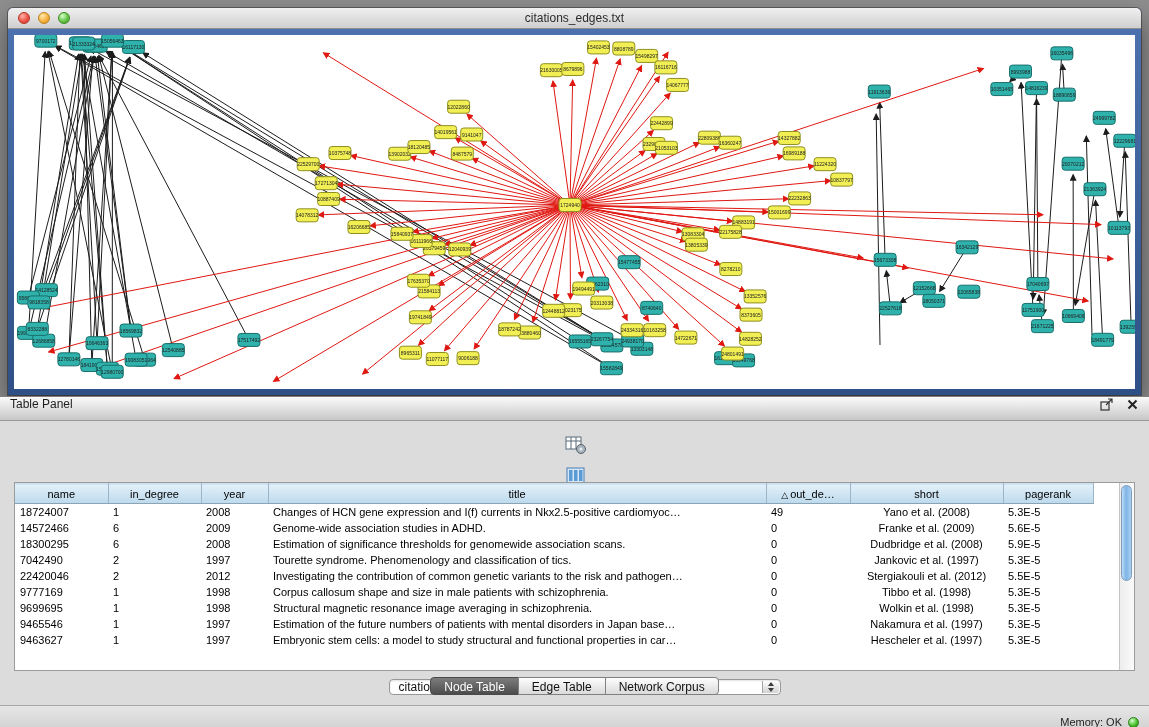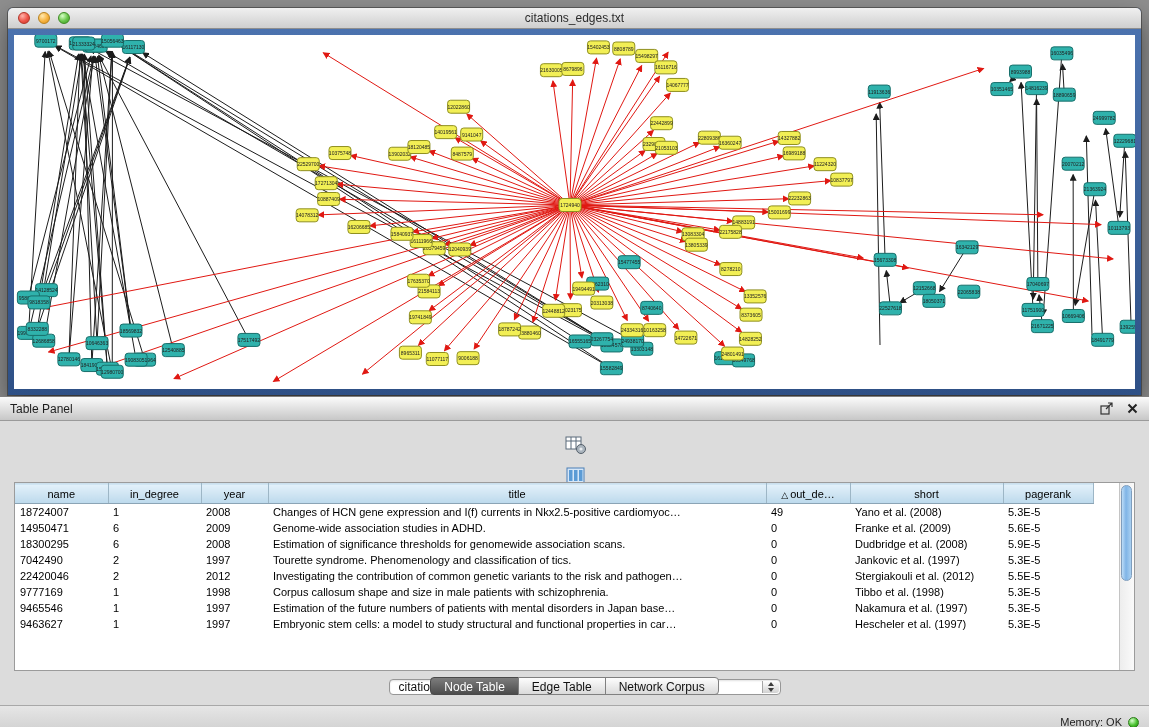--- a/index.html
+++ b/index.html
@@ -35,21 +35,21 @@
     background:linear-gradient(180deg,#4b72ae,#2e5086);
     padding:6px;
   }
   .canvas-frame svg { width:100%; height:100%; display:block; background:#ffffff; }
 
   
   .panel-header {
     position:absolute; top:396px; left:0; width:1149px; height:25px;
     background:linear-gradient(#fbfbfb,#c7c7c7);
     border-top:1px solid #7e7e7e; border-bottom:1px solid #9a9a9a;
-    display:flex; align-items:center; padding:0 10px;
+    display:flex; align-items:flex-start; padding:0 10px;
     font-size:12px; color:#1d1d1d;
   }
   .panel-actions { margin-left:auto; display:flex; align-items:center; gap:12px; }
   .panel-actions .hbtn { width:14px; height:14px; display:flex; align-items:center; justify-content:center; cursor:default; }
 
   
   .panel-body {
     position:absolute; top:421px; left:0; width:1149px; height:284px;
     background:#dcdcdc;
   }
@@ -83,21 +83,21 @@
     height:20px; font-weight:normal; font-size:11px; color:#000; text-align:center;
     background:linear-gradient(#e3f1fa,#bcd9ec);
     border-right:1px solid #9db6c6; border-bottom:1px solid #8ba4b5; border-top:1px solid #cbdfec;
     overflow:hidden; white-space:nowrap; padding:0 3px;
   }
   th.filler { border-right:none; }
   td {
     height:16px; font-size:11px; color:#000; padding:0 5px; line-height:16px;
     white-space:nowrap; overflow:hidden;
   }
-  td.center { text-align:left; }
+  td.center { text-align:center; }
   .sort-tri { font-size:9px; margin-right:2px; }
   .vscroll {
     position:absolute; top:0; right:0; bottom:0; width:15px;
     background:linear-gradient(90deg,#ededed,#fafafa); border-left:1px solid #c4c4c4;
   }
   .vthumb {
     position:absolute; top:2px; left:1px; width:11px; height:96px; border-radius:6px;
     background:linear-gradient(90deg,#bcdcf7,#7fb4e6 45%,#a9d0f1);
     border:1px solid #7e9dbd;
   }
@@ -866,21 +866,21 @@
               <td>18724007</td>
               <td>1</td>
               <td>2008</td>
               <td>Changes of HCN gene expression and I(f) currents in Nkx2.5-positive cardiomyoc…</td>
               <td>49</td>
               <td class="center">Yano et al. (2008)</td>
               <td>5.3E-5</td>
               <td></td>
             </tr>
             <tr>
-              <td>14950471</td>
+              <td>14572466</td>
               <td>6</td>
               <td>2009</td>
               <td>Genome-wide association studies in ADHD.</td>
               <td>0</td>
               <td class="center">Franke et al. (2009)</td>
               <td>5.6E-5</td>
               <td></td>
             </tr>
             <tr>
               <td>18300295</td>
@@ -916,20 +916,30 @@
               <td>9777169</td>
               <td>1</td>
               <td>1998</td>
               <td>Corpus callosum shape and size in male patients with schizophrenia.</td>
               <td>0</td>
               <td class="center">Tibbo et al. (1998)</td>
               <td>5.3E-5</td>
               <td></td>
             </tr>
             <tr>
+              <td>9699695</td>
+              <td>1</td>
+              <td>1998</td>
+              <td>Structural magnetic resonance image averaging in schizophrenia.</td>
+              <td>0</td>
+              <td class="center">Wolkin et al. (1998)</td>
+              <td>5.3E-5</td>
+              <td></td>
+            </tr>
+            <tr>
               <td>9465546</td>
               <td>1</td>
               <td>1997</td>
               <td>Estimation of the future numbers of patients with mental disorders in Japan base…</td>
               <td>0</td>
               <td class="center">Nakamura et al. (1997)</td>
               <td>5.3E-5</td>
               <td></td>
             </tr>
             <tr>

